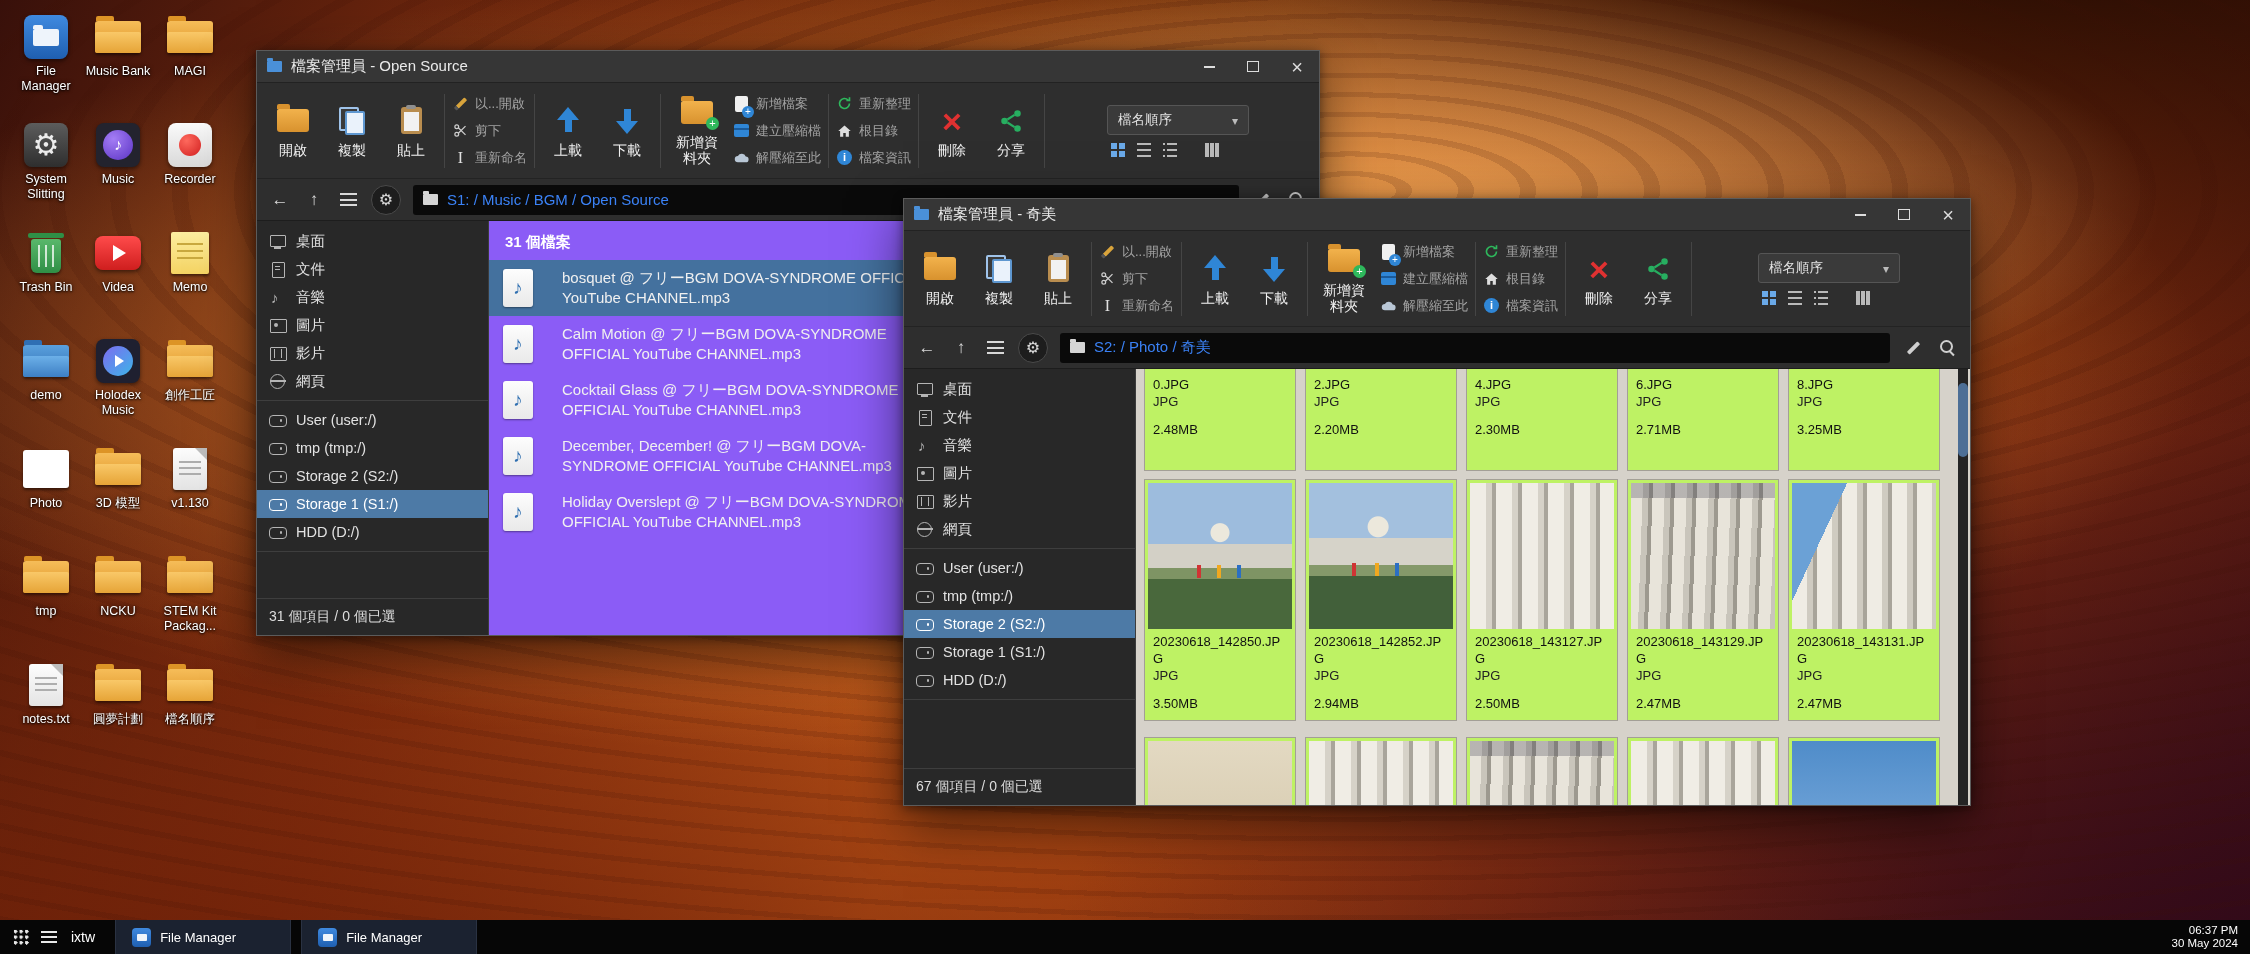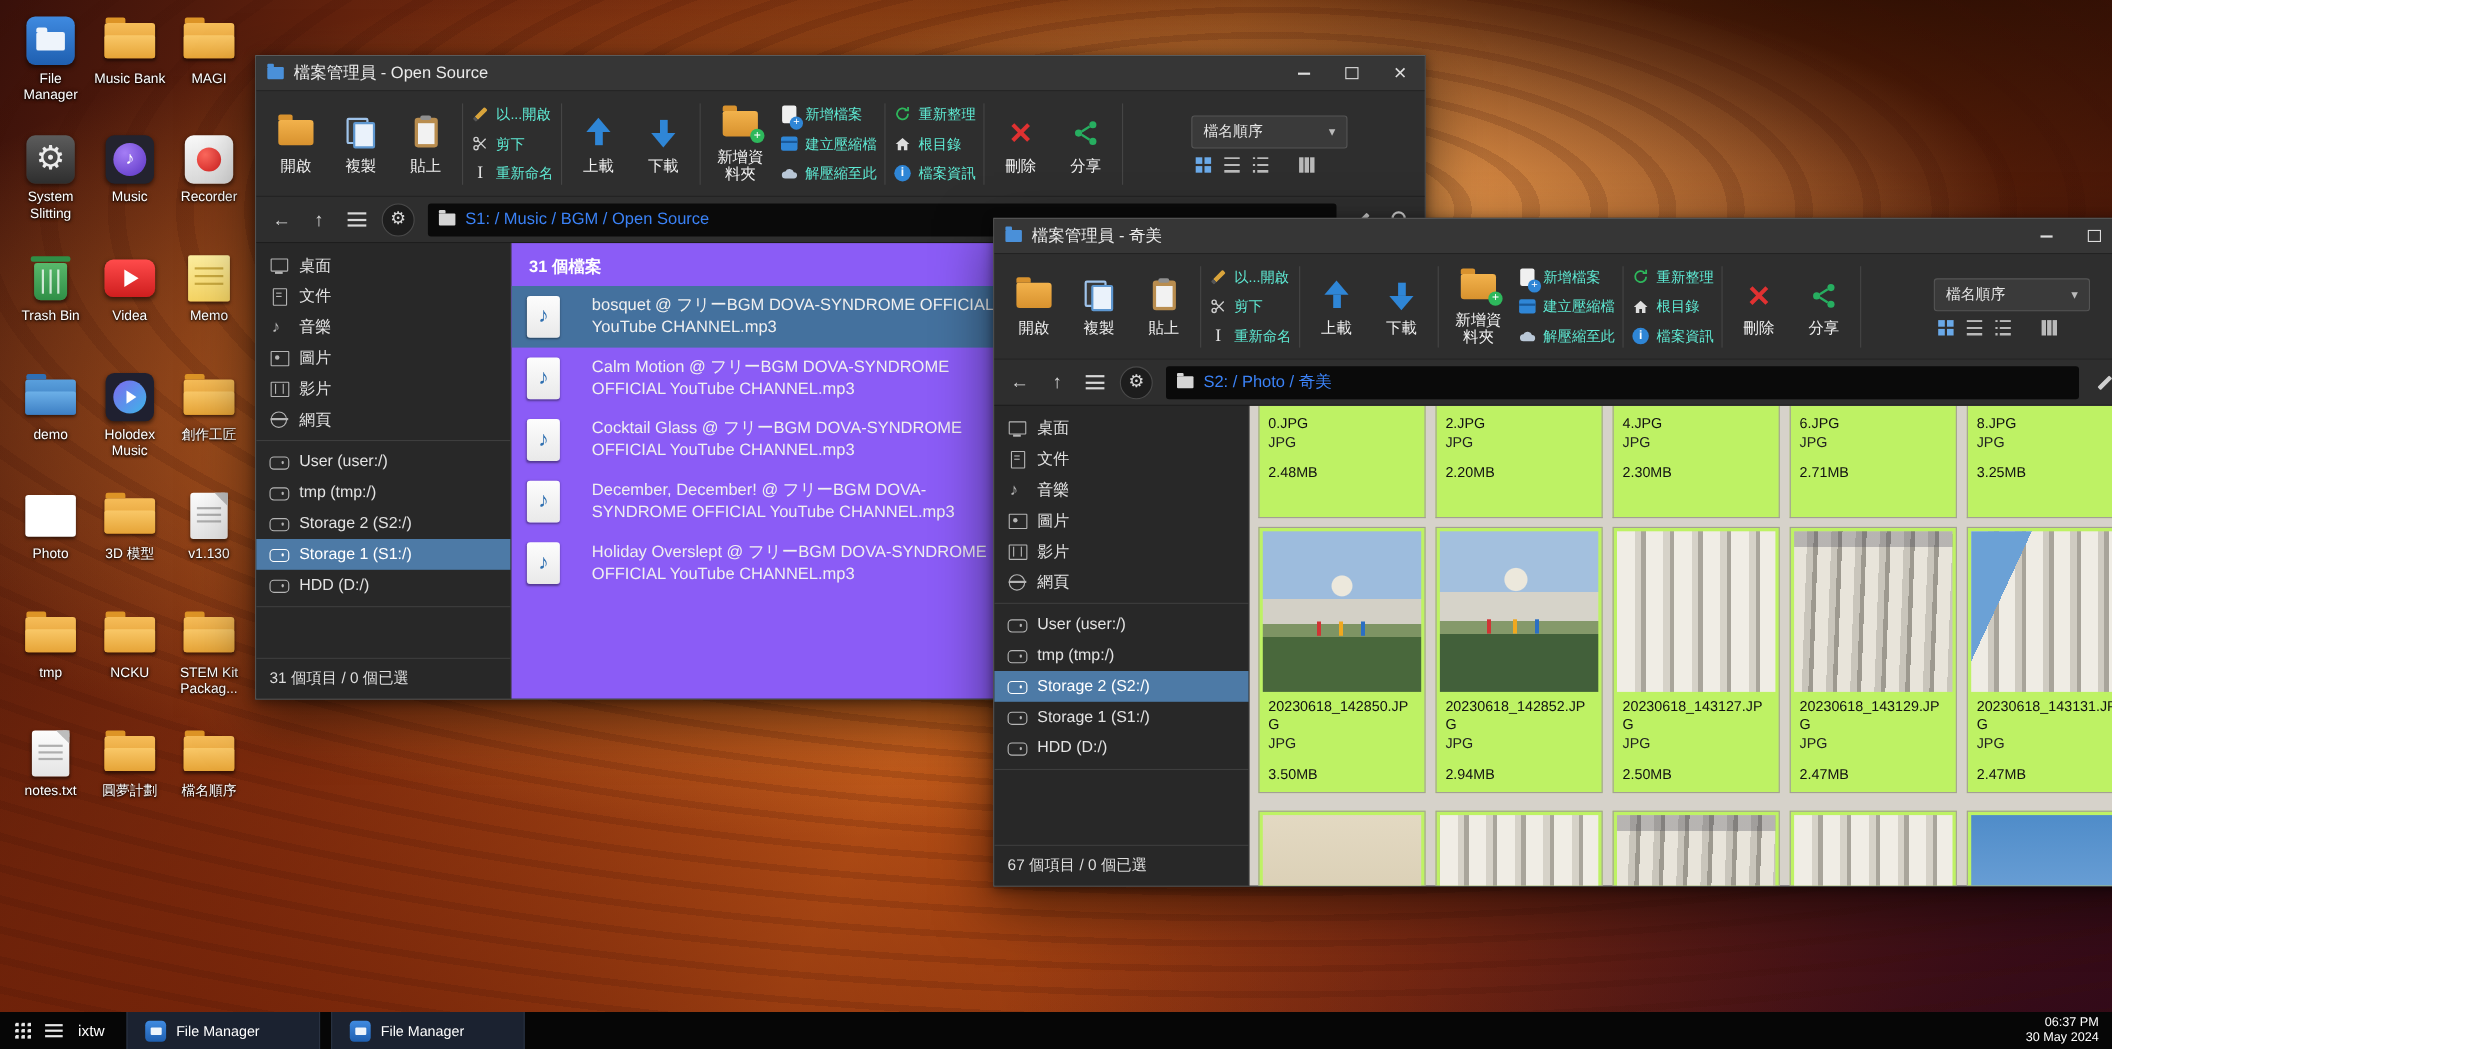--- a/index.html
+++ b/index.html
@@ -1,17 +1,17 @@
 <!DOCTYPE html>
 <html><head>
 <meta charset="utf-8">
 <style>
   * { margin:0; padding:0; box-sizing:border-box; }
   html,body { width:2254px; height:954px; overflow:hidden; font-family:"Liberation Sans","DejaVu Sans",sans-serif; }
-  .stage { position:relative; width:1920px; height:954px; overflow:hidden; background:#000; }
+  .stage { position:relative; width:2250px; height:954px; overflow:hidden; background:#000; }
 
   
   .wallpaper { position:absolute; inset:0;
     background:
       repeating-radial-gradient(ellipse 120% 90% at 60% 20%, rgba(0,0,0,0) 0 46px, rgba(60,15,5,.14) 46px 62px),
       radial-gradient(90% 70% at 44% 38%, rgba(245,150,55,.85) 0%, rgba(245,150,55,0) 60%),
       radial-gradient(60% 45% at 63% 22%, rgba(255,185,110,.8) 0%, rgba(255,185,110,0) 55%),
       radial-gradient(120% 90% at 88% -8%, rgba(18,4,0,.9), rgba(18,4,0,0) 60%),
       radial-gradient(100% 120% at 102% 102%, #30091a 0%, rgba(48,9,26,0) 55%),
       radial-gradient(140% 110% at 8% 112%, #6e2008 0%, rgba(110,32,8,0) 60%),
@@ -52,21 +52,21 @@
   .hplay { width:0; height:0; border-left:9px solid #fff; border-top:6px solid transparent; border-bottom:6px solid transparent; margin-left:2px; }
   .photoframe { width:46px; height:38px; background:#fff; border-radius:3px; padding:3px; box-shadow:0 2px 3px rgba(0,0,0,.5); }
   .photoframe .inner { width:100%; height:100%; background:linear-gradient(180deg,#7fb3e6 0 55%,#e8a050 55% 100%); }
   .filedoc { width:34px; height:42px; background:linear-gradient(#fdfdfd,#e4e4e4); border-radius:3px; position:relative; box-shadow:0 2px 3px rgba(0,0,0,.5); }
   .filedoc::before { content:''; position:absolute; right:0; top:0; border:6px solid transparent; border-top-color:#bdbdbd; border-right-color:#bdbdbd; }
   .filedoc::after { content:''; position:absolute; left:6px; right:6px; top:13px; height:2px; background:#aeaeae; box-shadow:0 6px 0 #aeaeae,0 12px 0 #aeaeae; }
 
   
   .win { position:absolute; background:#2a2a2a; border:1px solid #5b5b5b; display:flex; flex-direction:column;
          box-shadow:0 18px 50px rgba(0,0,0,.55), 0 2px 10px rgba(0,0,0,.45); }
-  .win1 { left:232px; top:50px; width:1064px; height:586px; z-index:5; }
+  .win1 { left:256px; top:50px; width:1064px; height:586px; z-index:5; }
   .win2 { left:903px; top:198px; width:1068px; height:608px; z-index:10; }
 
   .tbar { height:32px; background:#363636; display:flex; align-items:center; padding-left:10px; border-bottom:1px solid #222; flex:none; }
   .mini-folder { display:inline-block; width:15px; height:11px; background:#4a90d9; border-radius:1px; position:relative; flex:none; }
   .mini-folder::before { content:''; position:absolute; top:-3px; left:0; width:6px; height:3px; background:#4a90d9; border-radius:1px 1px 0 0; }
   .mini-folder.light { background:#d5d5d5; } .mini-folder.light::before { background:#d5d5d5; }
   .ttext { margin-left:9px; font-size:15px; color:#eaeaea; }
   .wbtns { margin-left:auto; display:flex; height:100%; }
   .wbtn { width:44px; height:100%; display:flex; align-items:center; justify-content:center; color:#ddd; }
   .g-min::before { content:''; width:11px; height:2px; background:#ddd; }
@@ -75,21 +75,21 @@
 
   
   .toolbar { height:96px; background:#2e2e2e; border-bottom:1px solid #232323; display:flex; align-items:center; gap:7px; padding:0 10px; flex:none; }
   .vsep { width:1px; height:74px; background:#454545; flex:none; }
   .tbtn { display:flex; flex-direction:column; align-items:center; justify-content:center; gap:4px; min-width:52px; padding:2px 4px; flex:none; }
   .tico { height:34px; display:flex; align-items:center; justify-content:center; }
   .tlabel { font-size:14px; color:#f0f0f0; line-height:16px; text-align:center; }
   .tlabel.wrap { max-width:50px; }
   .tstack { display:flex; flex-direction:column; justify-content:center; gap:3px; flex:none; }
   .srow { display:flex; align-items:center; gap:6px; height:24px; }
-  .slabel { font-size:13px; color:#5eead4; white-space:nowrap; }
+  .slabel { font-size:13px; color:#a3a3a3; white-space:nowrap; }
   .sico { width:17px; height:17px; display:flex; align-items:center; justify-content:center; flex:none; }
 
   .fold-s { width:32px; height:23px; background:linear-gradient(#f2b24c,#d8922e); border-radius:2px 3px 3px 3px; position:relative; }
   .fold-s::before { content:''; position:absolute; top:-5px; left:0; width:13px; height:5px; background:#d8922e; border-radius:2px 2px 0 0; }
   .fold-s .plus { position:absolute; right:-6px; bottom:-6px; width:13px; height:13px; background:#2eb85c; border-radius:50%; color:#fff; font-size:11px; line-height:13px; text-align:center; }
   .fold-s .plus::before { content:'+'; }
   .ico-copy { width:26px; height:28px; position:relative; }
   .ico-copy::before { content:''; position:absolute; left:0; top:0; width:16px; height:20px; border:2px solid #9fc3ea; background:#3a3a3a; border-radius:2px; }
   .ico-copy::after { content:''; position:absolute; right:0; bottom:0; width:16px; height:20px; background:#eaf2fb; border:2px solid #5e97d0; border-radius:2px; }
   .ico-paste { width:21px; height:27px; background:#b98d4f; border-radius:3px; position:relative; }

